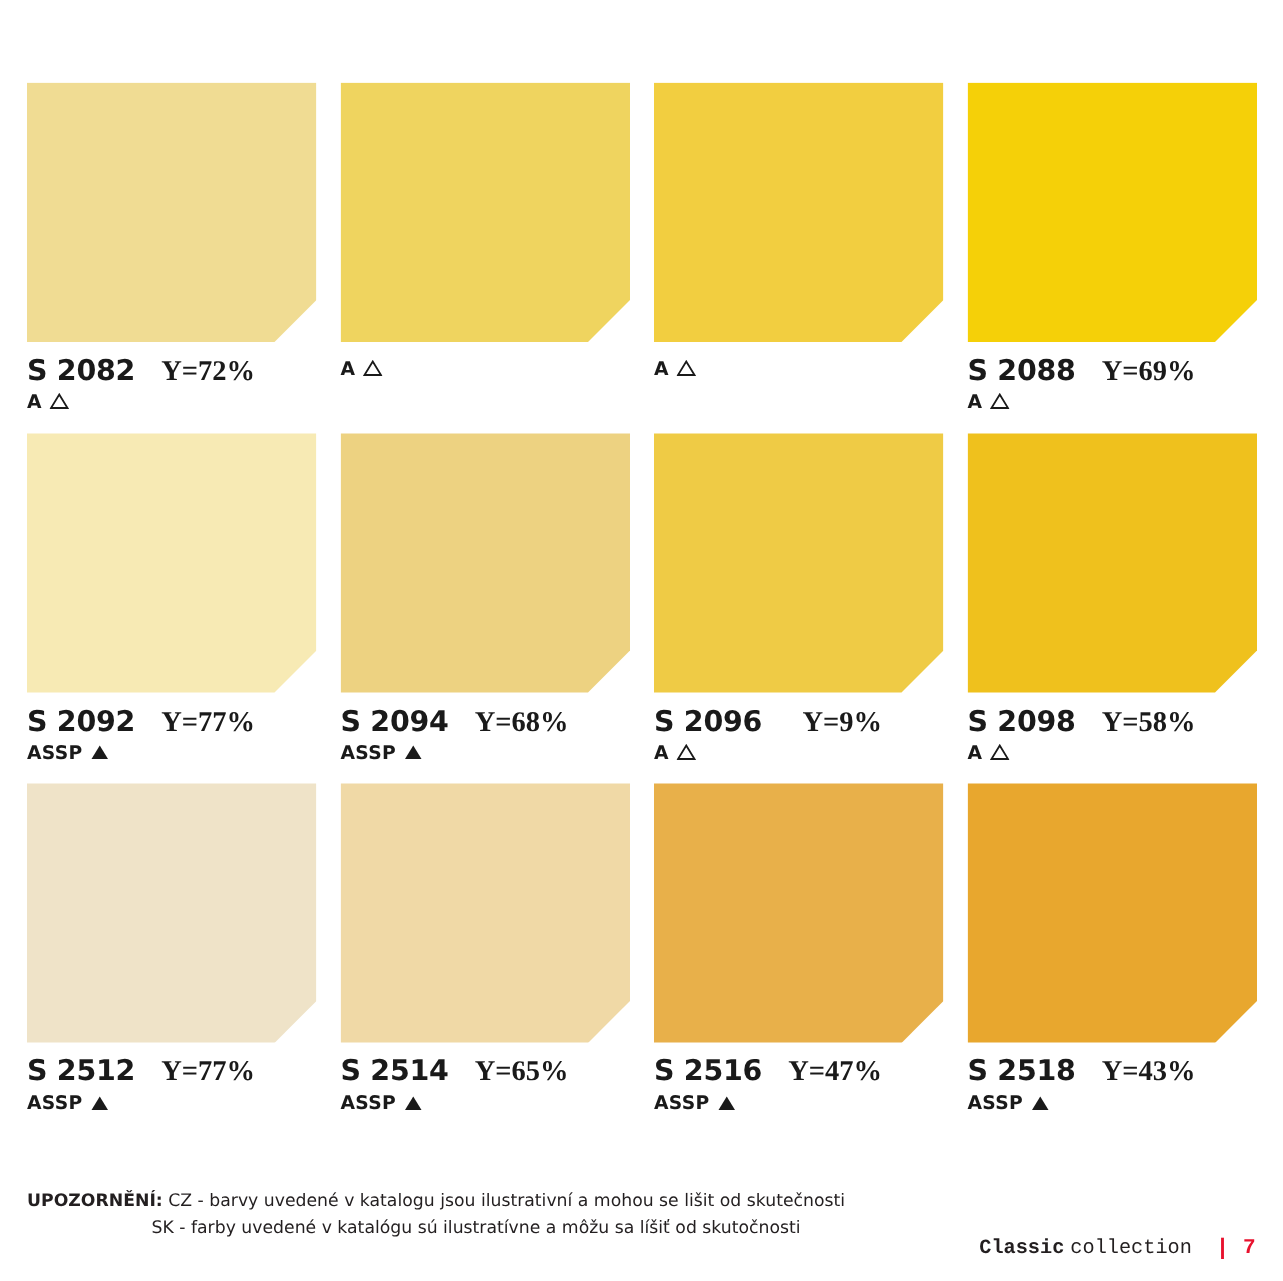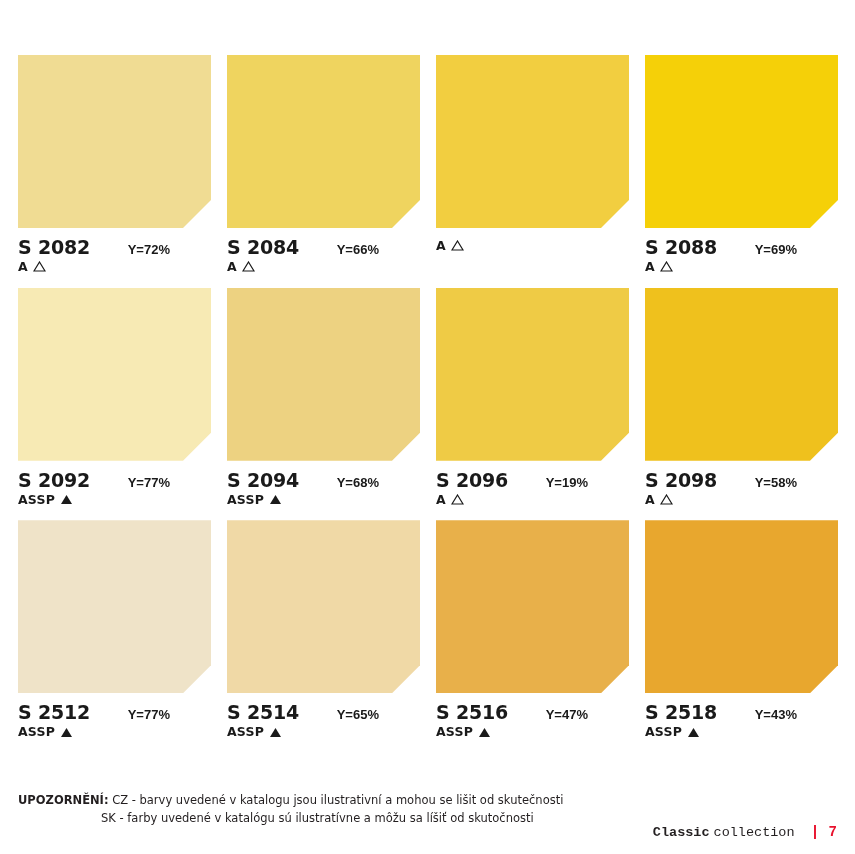--- a/index.html
+++ b/index.html
@@ -85,23 +85,23 @@
   .code {
     font-family: "DejaVu Sans", sans-serif;
     font-weight: bold;
     font-size: 19px;
     color: #1a1a1a;
     letter-spacing: -0.2px;
     line-height: 1.1;
     white-space: nowrap;
   }
   .ycode {
-    font-family: Liberation Sans, sans-serif;
-    font-weight: bold;
-    font-size: 13px;
+    font-family: Liberation Serif, serif;
+    font-weight: bold;
+    font-size: 19px;
     color: #1a1a1a;
     margin-left: auto;
     padding-right: 6px;
     line-height: 1.1;
     white-space: nowrap;
   }
   .meta-bottom {
     display: flex;
     align-items: center;
     margin-top: 2px;
@@ -199,24 +199,20 @@
             <span class="type-label">A</span>
             <span class="tri"><svg width="13" height="11" viewBox="0 0 13 11" aria-hidden="true">
                 <path d="M6.5 1 L12 10 L1 10 Z" fill="none" stroke="#1a1a1a" stroke-width="1.2"></path>
               </svg></span>
           </div>
         </div>
       </div>
       <div class="cell">
         <div class="swatch" style="background: rgb(239, 212, 95);"></div>
         <div class="meta">
-          <div class="meta-top">
-            <span class="code">S 2084</span>
-            <span class="ycode">Y=66%</span>
-          </div>
           <div class="meta-bottom">
             <span class="type-label">A</span>
             <span class="tri"><svg width="13" height="11" viewBox="0 0 13 11" aria-hidden="true">
                 <path d="M6.5 1 L12 10 L1 10 Z" fill="none" stroke="#1a1a1a" stroke-width="1.2"></path>
               </svg></span>
           </div>
         </div>
       </div>
       <div class="cell">
         <div class="swatch" style="background: rgb(242, 206, 64);"></div>
@@ -272,21 +268,21 @@
                 <path d="M6.5 1 L12 10 L1 10 Z" fill="#1a1a1a"></path>
               </svg></span>
           </div>
         </div>
       </div>
       <div class="cell">
         <div class="swatch" style="background: rgb(239, 203, 69);"></div>
         <div class="meta">
           <div class="meta-top">
             <span class="code">S 2096</span>
-            <span class="ycode">Y=19%</span>
+            <span class="ycode">Y=9%</span>
           </div>
           <div class="meta-bottom">
             <span class="type-label">A</span>
             <span class="tri"><svg width="13" height="11" viewBox="0 0 13 11" aria-hidden="true">
                 <path d="M6.5 1 L12 10 L1 10 Z" fill="none" stroke="#1a1a1a" stroke-width="1.2"></path>
               </svg></span>
           </div>
         </div>
       </div>
       <div class="cell">

